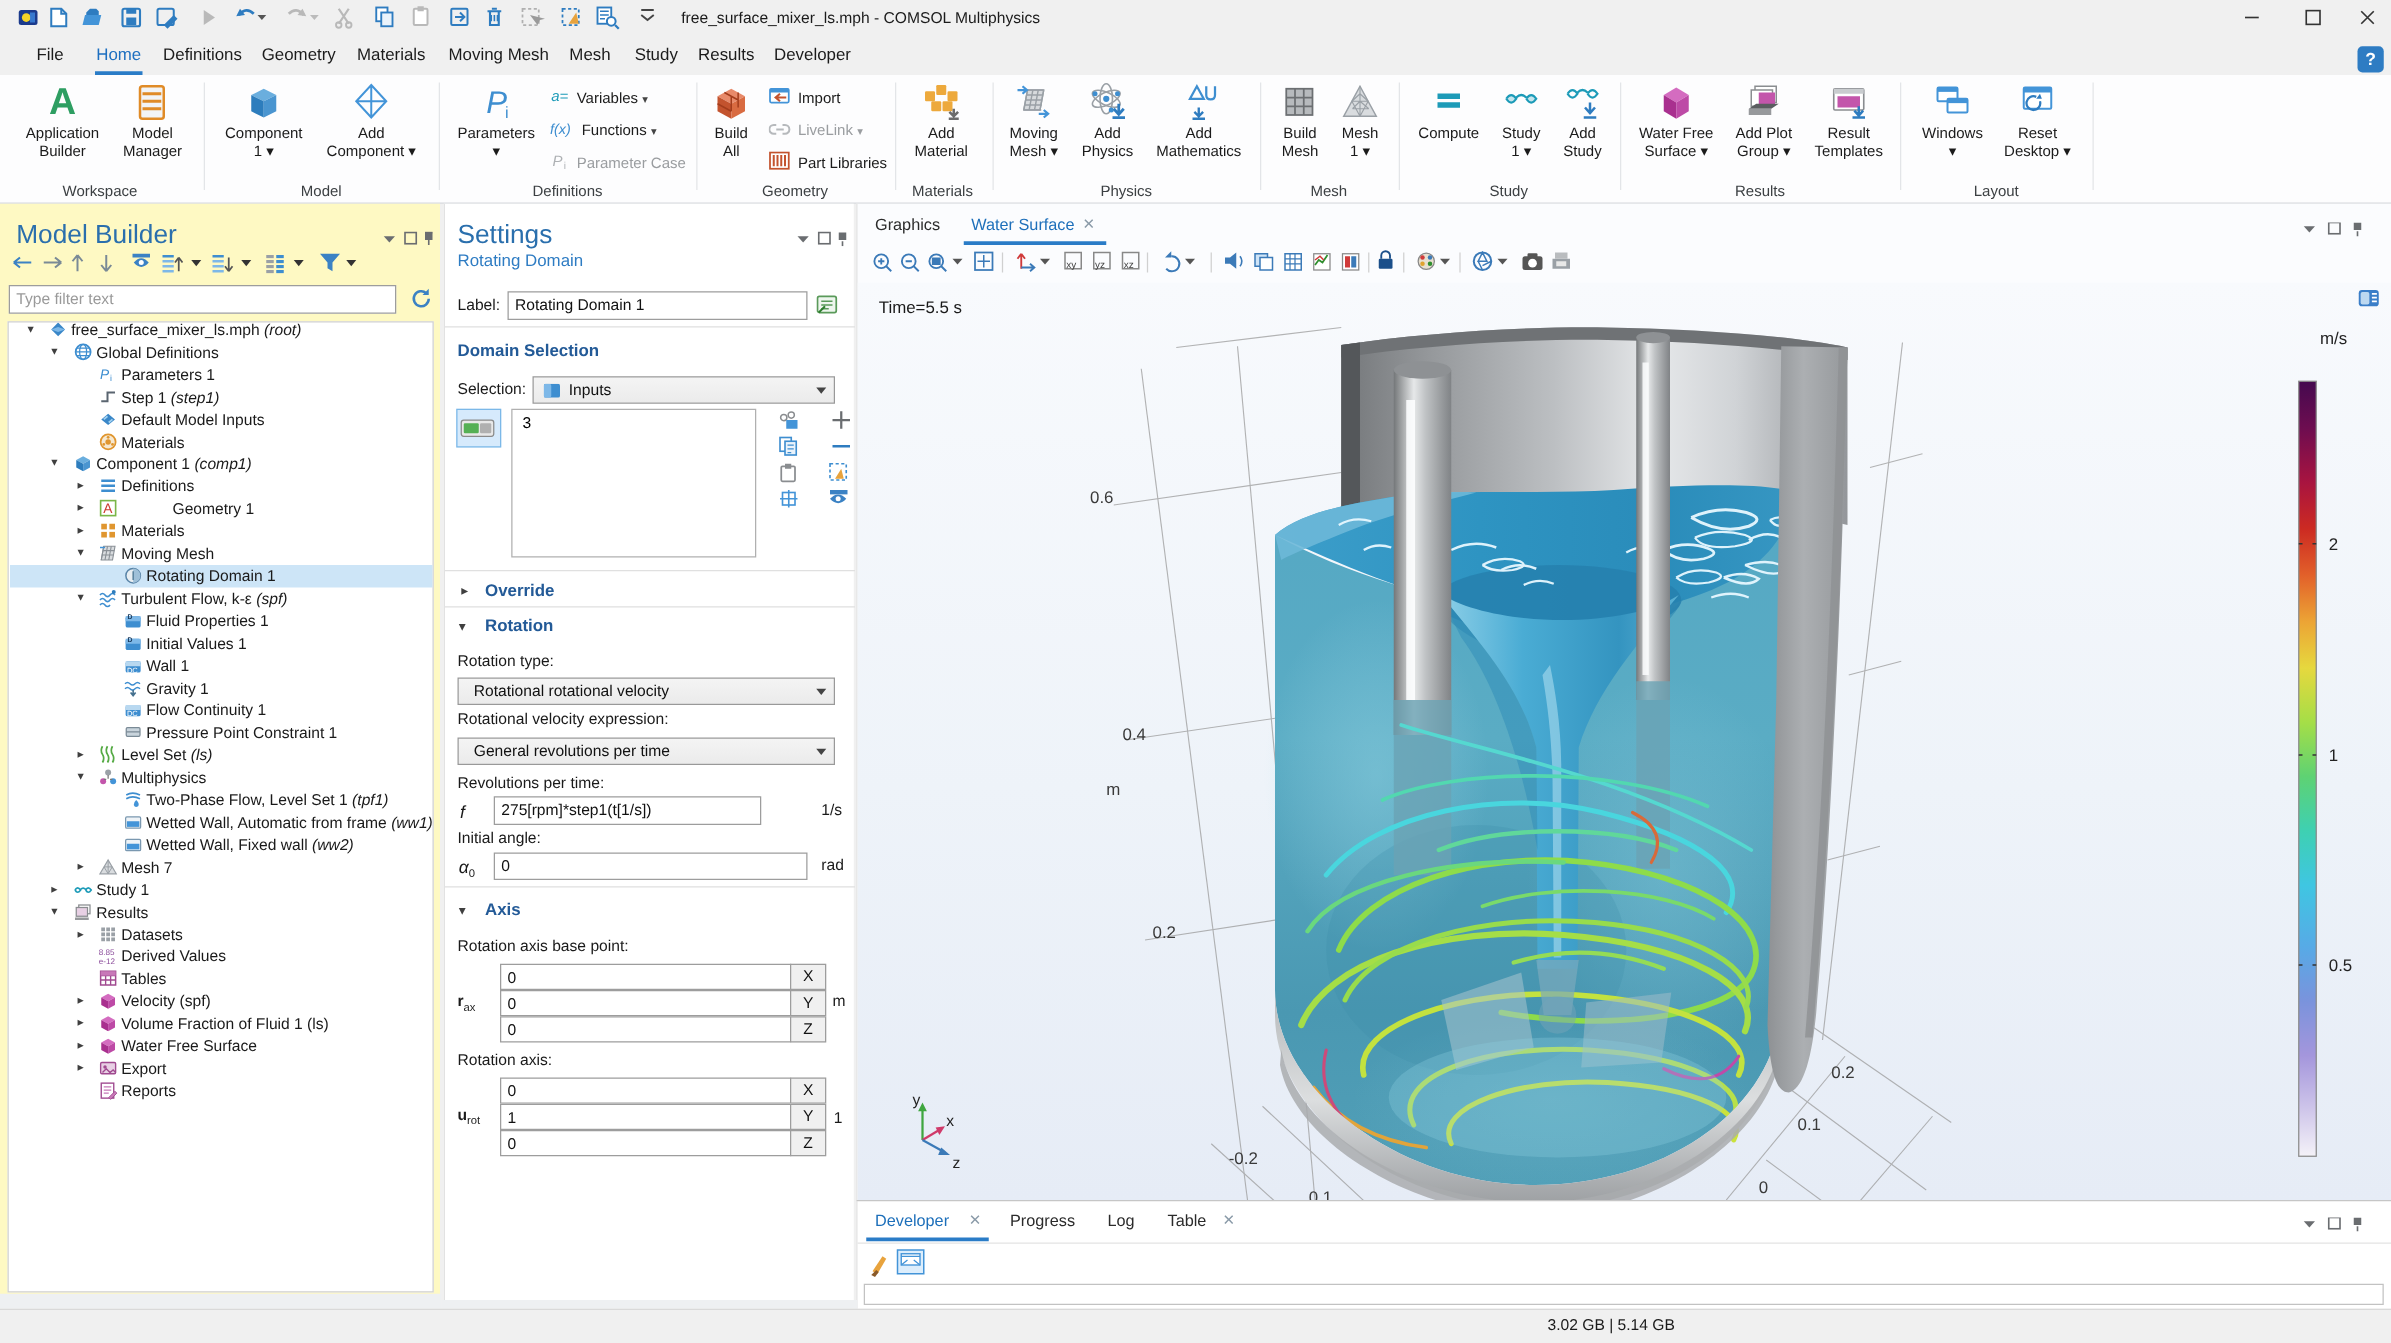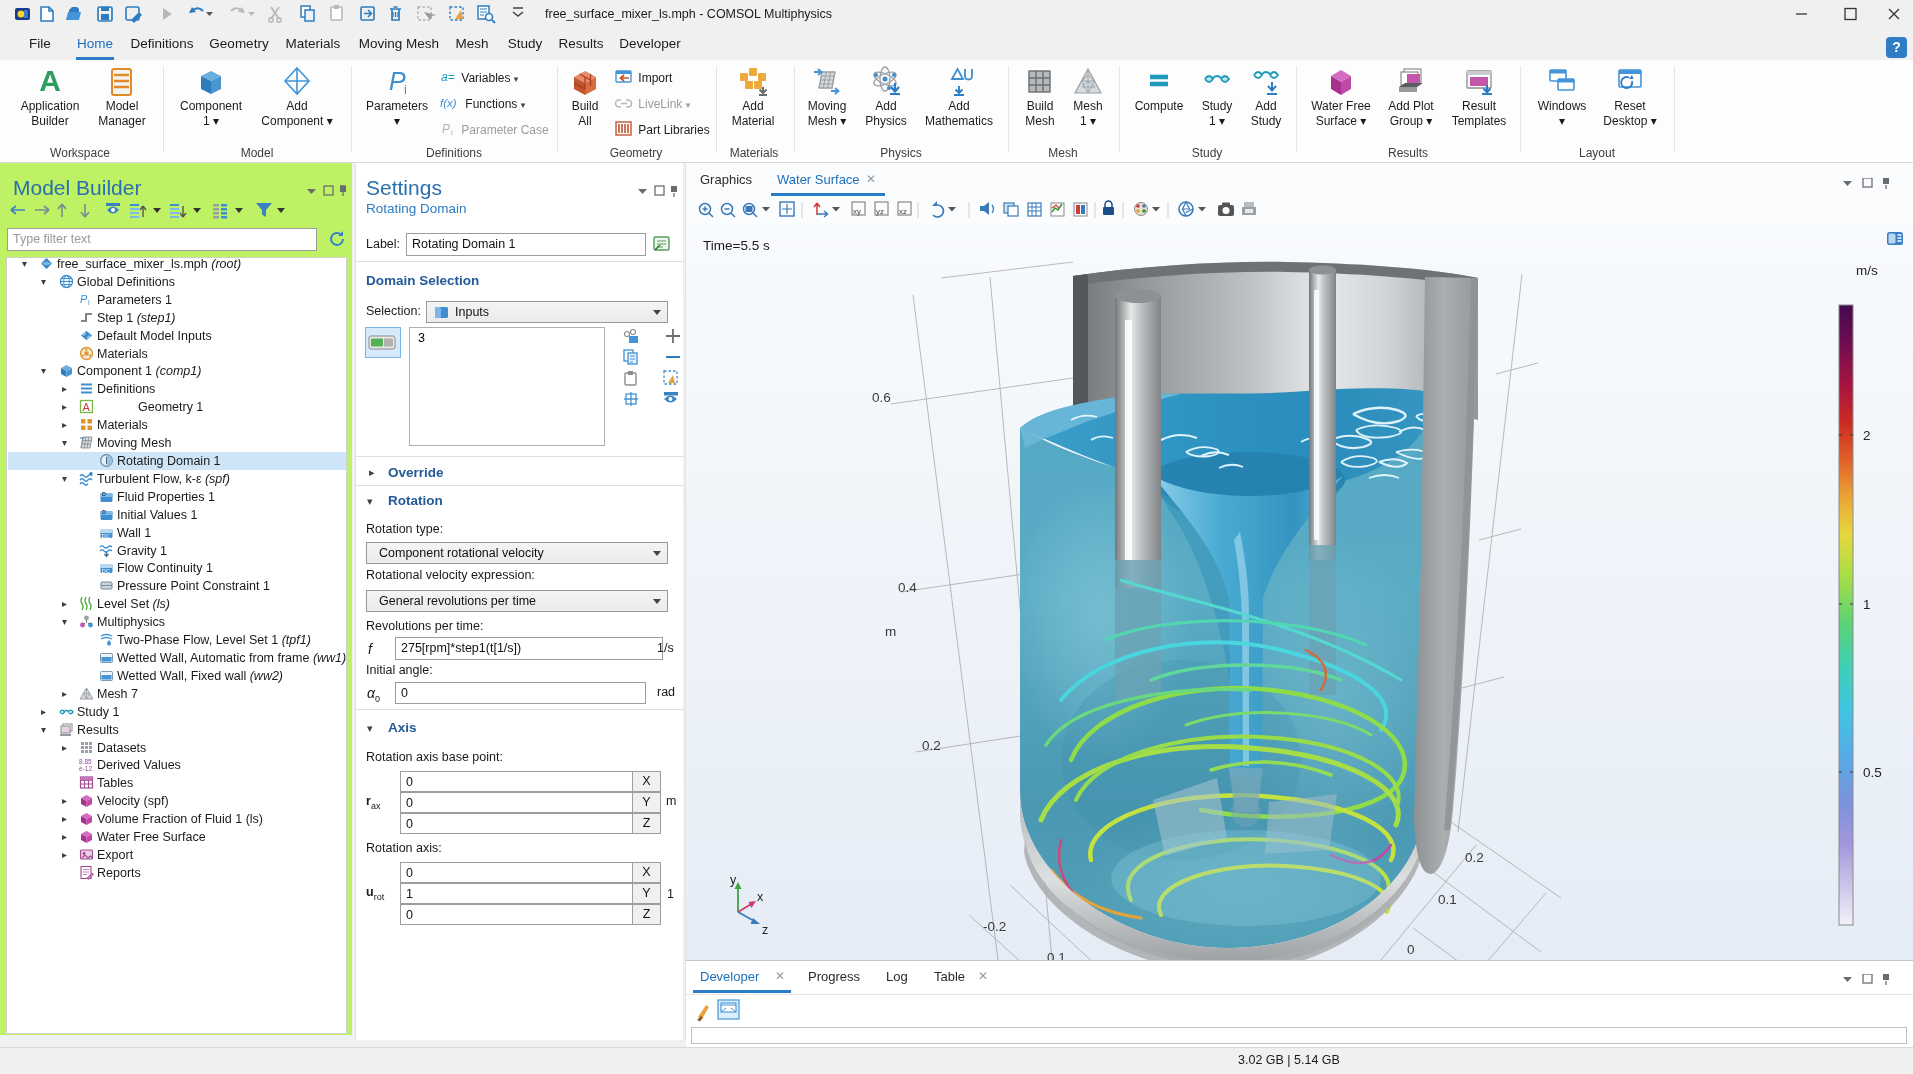--- a/index.html
+++ b/index.html
@@ -5,21 +5,21 @@
 html,body{margin:0;padding:0;width:1913px;height:1074px;overflow:hidden;font-family:"Liberation Sans",sans-serif;background:#f0f0f0;}
 *{box-sizing:border-box;}
 #titlebar{position:absolute;left:0;top:0;width:1913px;height:28px;background:#f0f0f0;}
 #menubar{position:absolute;left:0;top:28px;width:1913px;height:32px;background:#f0f0f0;}
 .mtab{position:absolute;top:0;height:32px;line-height:32px;font-size:13.5px;color:#1b1b1b;text-align:center;}
 #ribbon{position:absolute;left:0;top:60px;width:1913px;height:103px;background:#fdfdfe;border-bottom:1px solid #d5d8dc;}
 .rsep{position:absolute;top:6px;height:86px;width:1px;background:#e3e5e8;}
 .rlabel{position:absolute;top:86px;width:120px;text-align:center;font-size:12px;color:#3c4043;}
 .ritem{position:absolute;text-align:center;font-size:12px;color:#1b1b1b;line-height:15px;}
 .rsmall{position:absolute;font-size:12px;color:#1b1b1b;height:18px;line-height:18px;white-space:nowrap;}
-#leftpanel{position:absolute;left:0;top:163px;width:352px;height:883px;background:#bef264;}
+#leftpanel{position:absolute;left:0;top:163px;width:352px;height:883px;background:#fef9c3;}
 #settings{position:absolute;left:355px;top:163px;width:328px;height:883px;background:#fff;border-left:1px solid #e2e2e2;}
 #graphics{position:absolute;left:685px;top:163px;width:1228px;height:797px;background:#fbfcfe;border-left:1px solid #e2e2e2;}
 #bottompanel{position:absolute;left:685px;top:960px;width:1228px;height:87px;background:#fff;border-top:1px solid #c6c6c6;border-left:1px solid #e2e2e2;}
 #statusbar{position:absolute;left:0;top:1047px;width:1913px;height:27px;background:#f0f0f0;border-top:1px solid #d9d9d9;}
 .ptitle{font-size:21px;color:#2a6fad;}
 .trow{position:absolute;height:18px;line-height:18px;font-size:12.5px;color:#1a1a1a;white-space:nowrap;}
 .chev{position:absolute;color:#3f3f3f;font-size:10px;}
 .ticon{position:absolute;width:15px;height:15px;top:1px;}
 .in{position:absolute;background:#fff;border:1px solid #9d9d9d;font-size:12.5px;color:#111;padding-left:5px;line-height:20px;white-space:nowrap;overflow:hidden;}
 .dd{position:absolute;background:linear-gradient(#f4f4f4,#ebebeb);border:1px solid #999;font-size:12.5px;color:#111;line-height:20px;white-space:nowrap;}
@@ -749,31 +749,31 @@
       </g>
 </svg>
 <div style="position:absolute;left:0px;top:293px;width:328px;height:1px;background:#e0e0e0;"></div>
 <span class="chev" style="left:13px;top:303px;font-size:11px;">▸</span>
     <div class="shead" style="left:32px;top:302px;">Override</div>
 <div style="position:absolute;left:0px;top:322px;width:328px;height:1px;background:#e0e0e0;"></div>
 <span class="chev" style="left:11px;top:332px;font-size:11px;">▾</span>
     <div class="shead" style="left:32px;top:330px;">Rotation</div>
 <div class="slabel" style="left:10px;top:359px;">Rotation type:</div>
 <div class="dd" style="left:10px;top:379px;width:302px;height:22px;">
-      <span style="position:absolute;left:12px;">Component rotational velocity</span>
+      <span style="position:absolute;left:12px;">Rotational rotational velocity</span>
       <span class="ddarrow"></span>
     </div>
 <div class="slabel" style="left:10px;top:405px;">Rotational velocity expression:</div>
 <div class="dd" style="left:10px;top:427px;width:302px;height:22px;">
       <span style="position:absolute;left:12px;">General revolutions per time</span>
       <span class="ddarrow"></span>
     </div>
 <div class="slabel" style="left:10px;top:456px;">Revolutions per time:</div>
 <div class="slabel" style="left:12px;top:478px;font-style:italic;font-size:14px;">f</div>
-<div class="in" style="left:39px;top:474px;width:268px;height:23px;">275[rpm]*step1(t[1/s])</div>
+<div class="in" style="left:39px;top:474px;width:214px;height:23px;">275[rpm]*step1(t[1/s])</div>
 <div class="slabel" style="left:301px;top:478px;">1/s</div>
 <div class="slabel" style="left:10px;top:500px;">Initial angle:</div>
 <div class="slabel" style="left:11px;top:522px;font-style:italic;font-size:14px;">α<sub style="font-size:9px;font-style:normal;">0</sub></div>
 <div class="in" style="left:39px;top:519px;width:251px;height:22px;">0</div>
 <div class="slabel" style="left:301px;top:522px;">rad</div>
 <div style="position:absolute;left:0px;top:546px;width:328px;height:1px;background:#e0e0e0;"></div>
 <span class="chev" style="left:11px;top:559px;font-size:11px;">▾</span>
     <div class="shead" style="left:32px;top:557px;">Axis</div>
 <div class="slabel" style="left:10px;top:587px;">Rotation axis base point:</div>
 <div class="slabel" style="left:10px;top:631px;font-weight:bold;">r<sub style="font-size:9px;font-weight:normal;">ax</sub></div>

